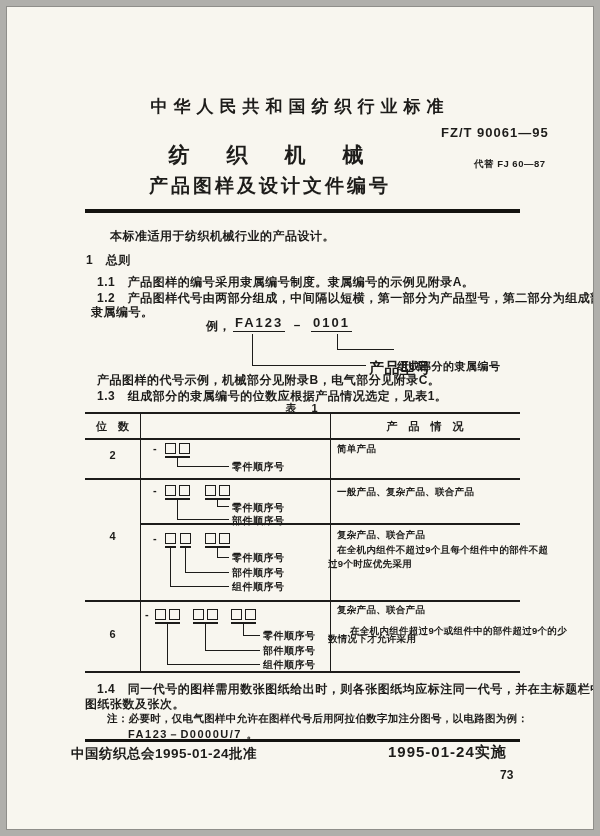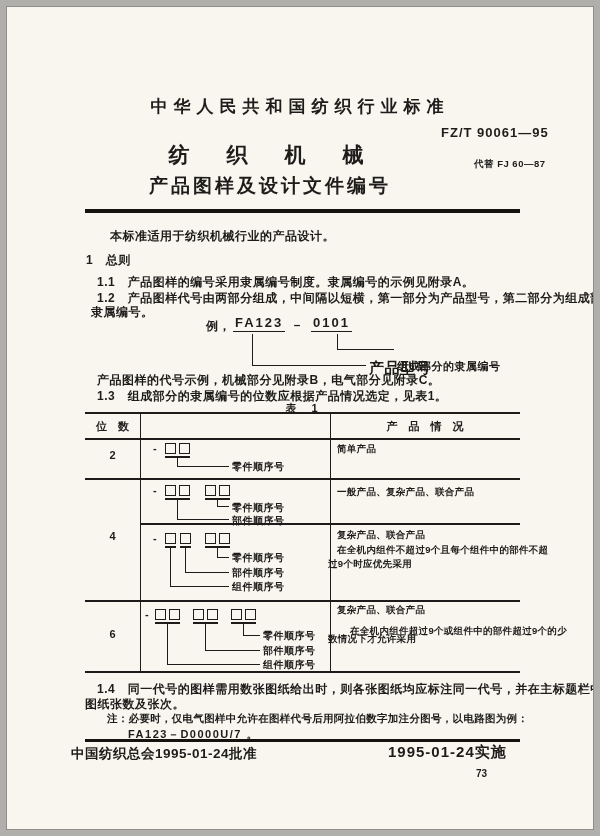--- a/index.html
+++ b/index.html
@@ -159,13 +159,13 @@
 <div class="abs" style="left:107px;top:712px;font-size:10.5px;font-weight:bold;letter-spacing:.3px;">注：必要时，仅电气图样中允许在图样代号后用阿拉伯数字加注分图号，以电路图为例：</div>
 
 <div class="abs" style="left:128px;top:727px;font-size:11px;font-weight:bold;letter-spacing:1.5px;">FA123－D0000U/7 。</div>
 
 <div class="rule-thick" style="left:85px;top:739px;width:435px;height:2.5px;"></div>
 
 <div class="abs" style="left:71px;top:745px;font-size:13.5px;font-weight:bold;letter-spacing:.5px;">中国纺织总会1995-01-24批准</div>
 
 <div class="abs" style="left:388px;top:743px;font-size:15px;font-weight:bold;letter-spacing:1px;">1995-01-24实施</div>
 
-<div class="abs" style="left:476px;top:768px;font-size:10px;font-weight:bold;">73</div>
+<div class="abs" style="left:500px;top:768px;font-size:12px;font-weight:bold;">73</div>
 
 </body></html>

